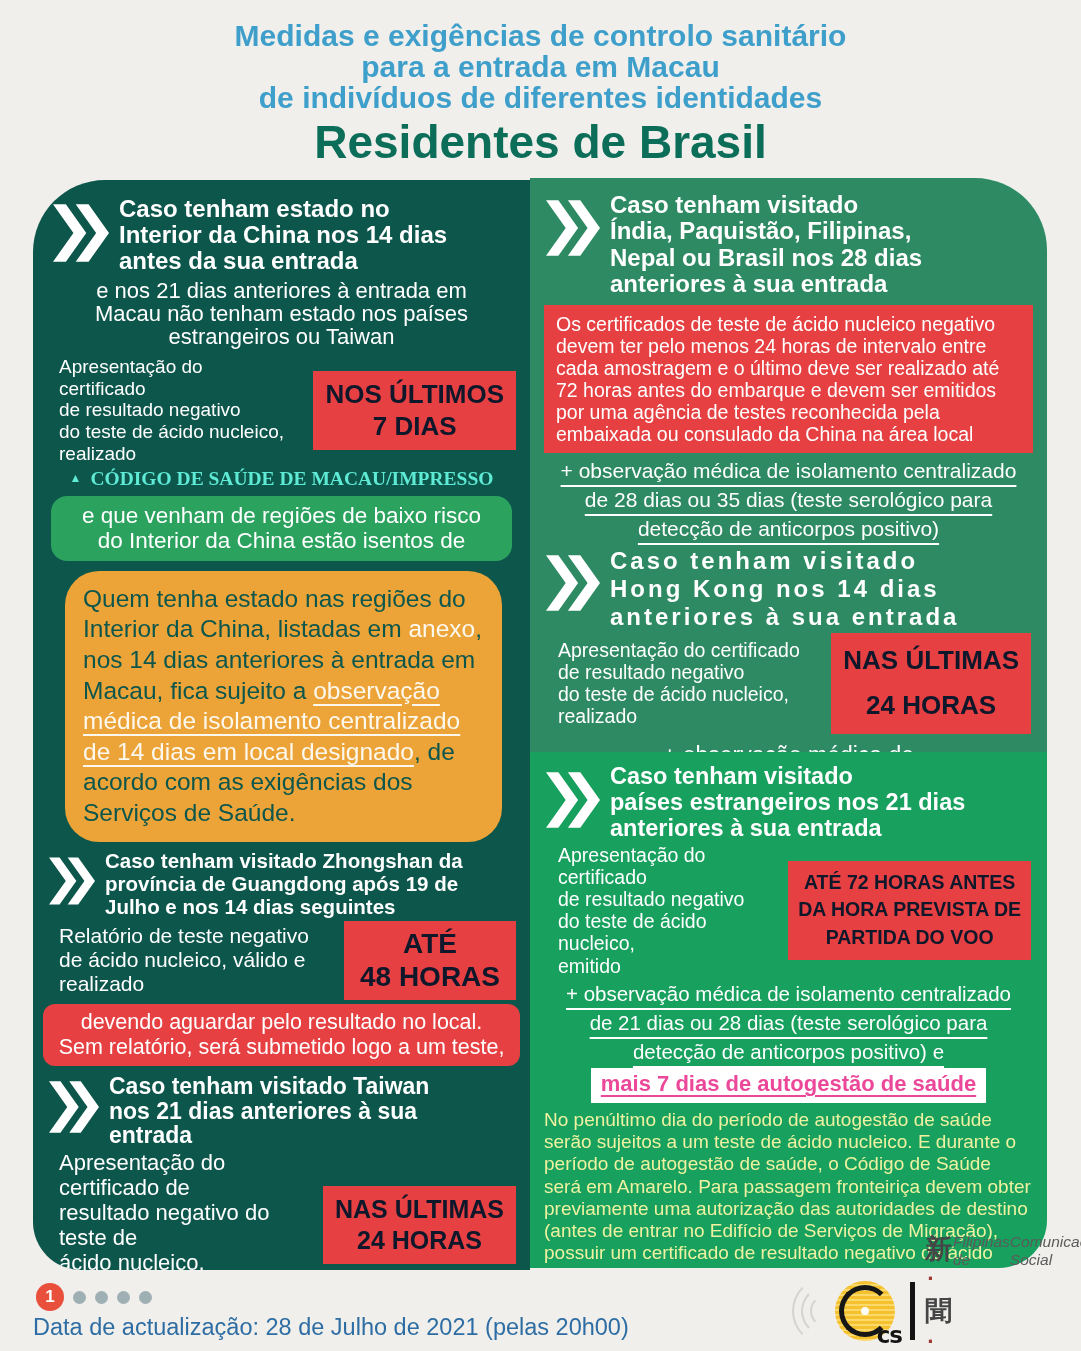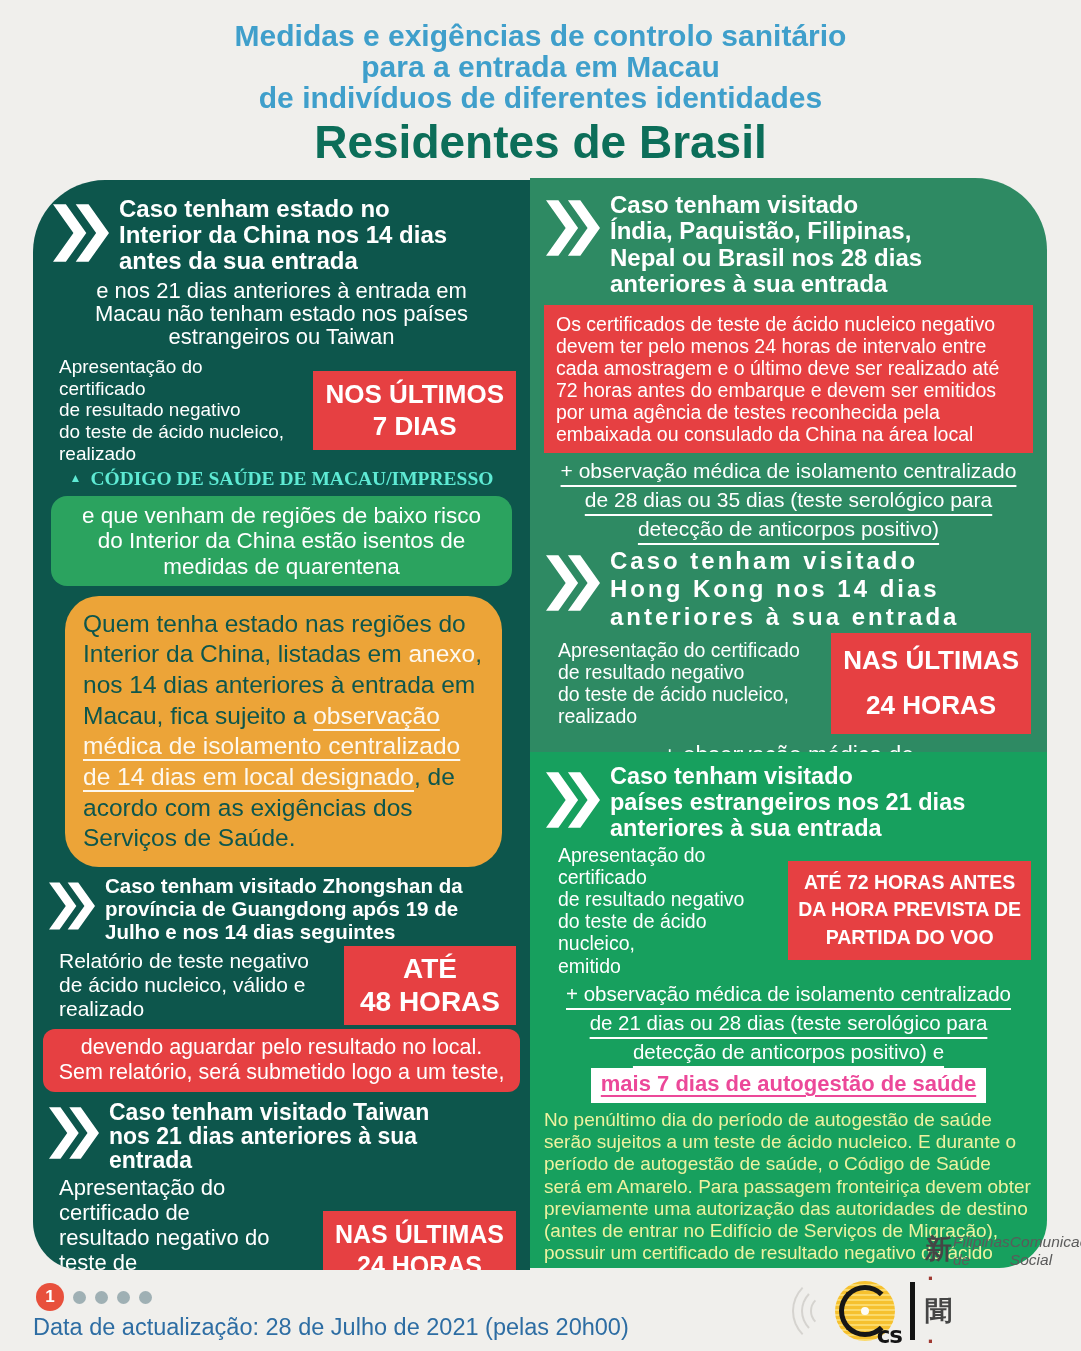--- a/index.html
+++ b/index.html
@@ -28,21 +28,21 @@
   .sec h2{margin:0;font-weight:700;}
   .ln{display:block;}
 
   
   .sec-l1{margin:2px 0 4px 10px;}
   .sec-l1 h2{font-size:24px;line-height:1.08;}
   .lead{text-align:center;font-size:22px;line-height:1.05;margin:5px 0 8px;}
   .cert-row{display:flex;align-items:center;gap:10px;margin:0 4px 4px 16px;}
   .cert-text{flex:1;line-height:1.14;}
   .ct1{font-size:19px;}
-  .badge{background:#e64042;color:#ffffff;font-weight:700;text-align:center;flex:0 0 auto;margin-left:18px;}
+  .badge{background:#e64042;color:#0f172a;font-weight:700;text-align:center;flex:0 0 auto;margin-left:18px;}
   .b1{font-size:26px;line-height:1.25;padding:7px 12px;}
   .code-note{text-align:center;color:#5eead4;font-weight:700;font-size:19.5px;margin:4px 0 6px;font-family:Liberation Serif, serif;}
   .tri{font-size:12px;vertical-align:3px;margin-right:9px;}
   .exempt{background:#2ba35f;border-radius:16px;margin:2px 8px 10px;padding:7px 6px;
           text-align:center;font-size:22.5px;line-height:1.12;}
   .annex{background:#eca438;border-radius:34px;margin:2px 18px 8px 22px;padding:13px 18px;
          color:#0d564c;font-size:24.5px;line-height:1.25;}
   .annex .und{color:#fdf8ee;text-decoration:underline;text-underline-offset:5px;}
   .annex a{color:#fdf8ee;text-decoration:none;cursor:pointer;}
   .sec-l2{margin:0 0 2px 6px;}
@@ -159,21 +159,20 @@
     </div>
   </div>
 
   <div class="code-note">
     <span class="tri">▲</span><span>CÓDIGO DE SAÚDE DE MACAU/IMPRESSO</span>
   </div>
 
   <div class="exempt">
     <span class="ln">e que venham de regiões de baixo risco</span>
     <span class="ln">do Interior da China estão isentos de</span>
-    <span class="ln">medidas de quarentena</span>
   </div>
 
   <div class="annex">
     <span>Quem tenha estado nas regiões do Interior da China, listadas em </span><a class="lnk">anexo</a><span>, nos 14 dias anteriores à entrada em Macau, fica sujeito a </span><span class="und">observação médica de isolamento centralizado de 14 dias em local designado</span><span>, de acordo com as exigências dos Serviços de Saúde.</span>
   </div>
 
   <div class="sec sec-l2">
     <span class="chev">
       <svg width="46" height="58" viewBox="0 0 74 76">
           <path fill="#ffffff" d="M0,0 h17 l27,38 -27,38 H0 l27,-38 Z"></path>

